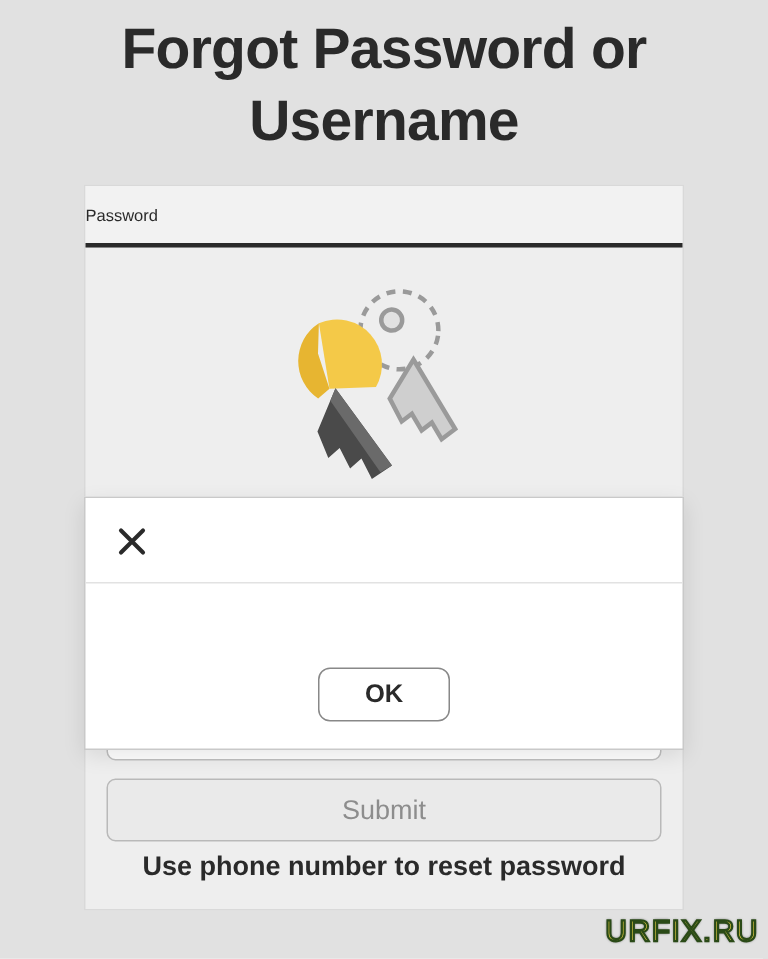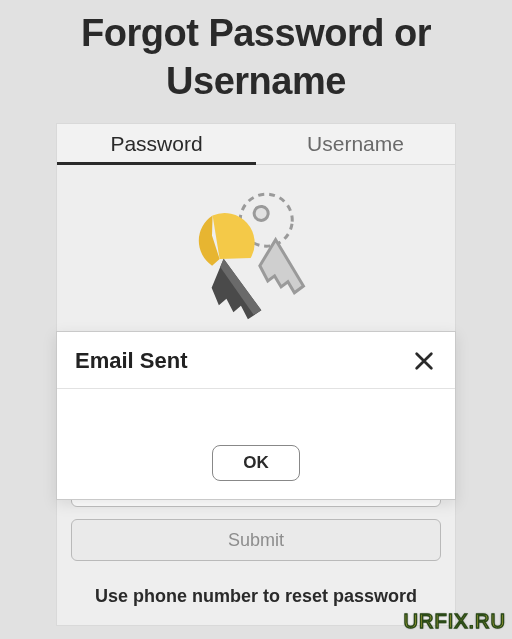--- a/index.html
+++ b/index.html
@@ -32,23 +32,23 @@
     border: 1px solid #d9d9d9;
   }
   .tabs {
     display: flex;
     height: 41px;
     border-bottom: 1px solid #d6d6d6;
     background: #f2f2f2;
   }
   .tab {
     flex: 1;
-    text-align: center;
+    text-align: left;
     line-height: 40px;
-    font-size: 21px;
+    font-size: 11px;
     color: #6a6a6a;
     cursor: pointer;
     position: relative;
   }
   .tab.active {
     color: #2a2a2a;
     font-weight: 500;
   }
   .tab.active::after {
     content: "";
@@ -84,21 +84,21 @@
     height: 42px;
     border: 1px solid #b9b9b9;
     border-radius: 6px;
     background: #eaeaea;
     color: #8d8d8d;
     font-size: 18px;
     font-weight: 500;
     cursor: default;
   }
   .alt-link {
-    margin-top: 25px;
+    margin-top: 6px;
     font-size: 18px;
     font-weight: 700;
     color: #2a2a2a;
     cursor: pointer;
   }
   
   .modal {
     position: absolute;
     left: 56px;
     top: 331px;
@@ -166,23 +166,20 @@
 
 <div class="page">
 
   <h1 class="page-title">Forgot Password or Username</h1>
 
   <div class="card">
     <div class="tabs">
       <div class="tab active">
         <span>Password</span>
       </div>
-      <div class="tab">
-        <span>Username</span>
-      </div>
     </div>
 
     <div class="tab-body">
 
       <div class="key-illo">
         <svg viewBox="0 0 140 140" width="140" height="140">
 
           <g stroke="#9a9a9a" stroke-width="3" fill="#cfcfcf" stroke-dasharray="6 5" transform="translate(14,-6) rotate(8 70 70)">
             <circle cx="62" cy="40" r="26" fill="none"></circle>
             <circle cx="56" cy="34" r="7" fill="#e1e1e1" stroke-dasharray="0"></circle>
@@ -203,21 +200,20 @@
       </div>
 
       <button class="submit-btn">Submit</button>
 
       <div class="alt-link">Use phone number to reset password</div>
     </div>
   </div>
 
   <div class="modal">
     <div class="modal-head">
-      <div class="modal-title">Email Sent</div>
       <div class="close-x">
         <svg viewBox="0 0 24 24" width="22" height="22">
           <path d="M4 4 L20 20 M20 4 L4 20" stroke="#2a2a2a" stroke-width="3" stroke-linecap="round" fill="none"></path>
         </svg>
       </div>
     </div>
     <div class="modal-actions">
       <button class="ok-btn">OK</button>
     </div>
   </div>

